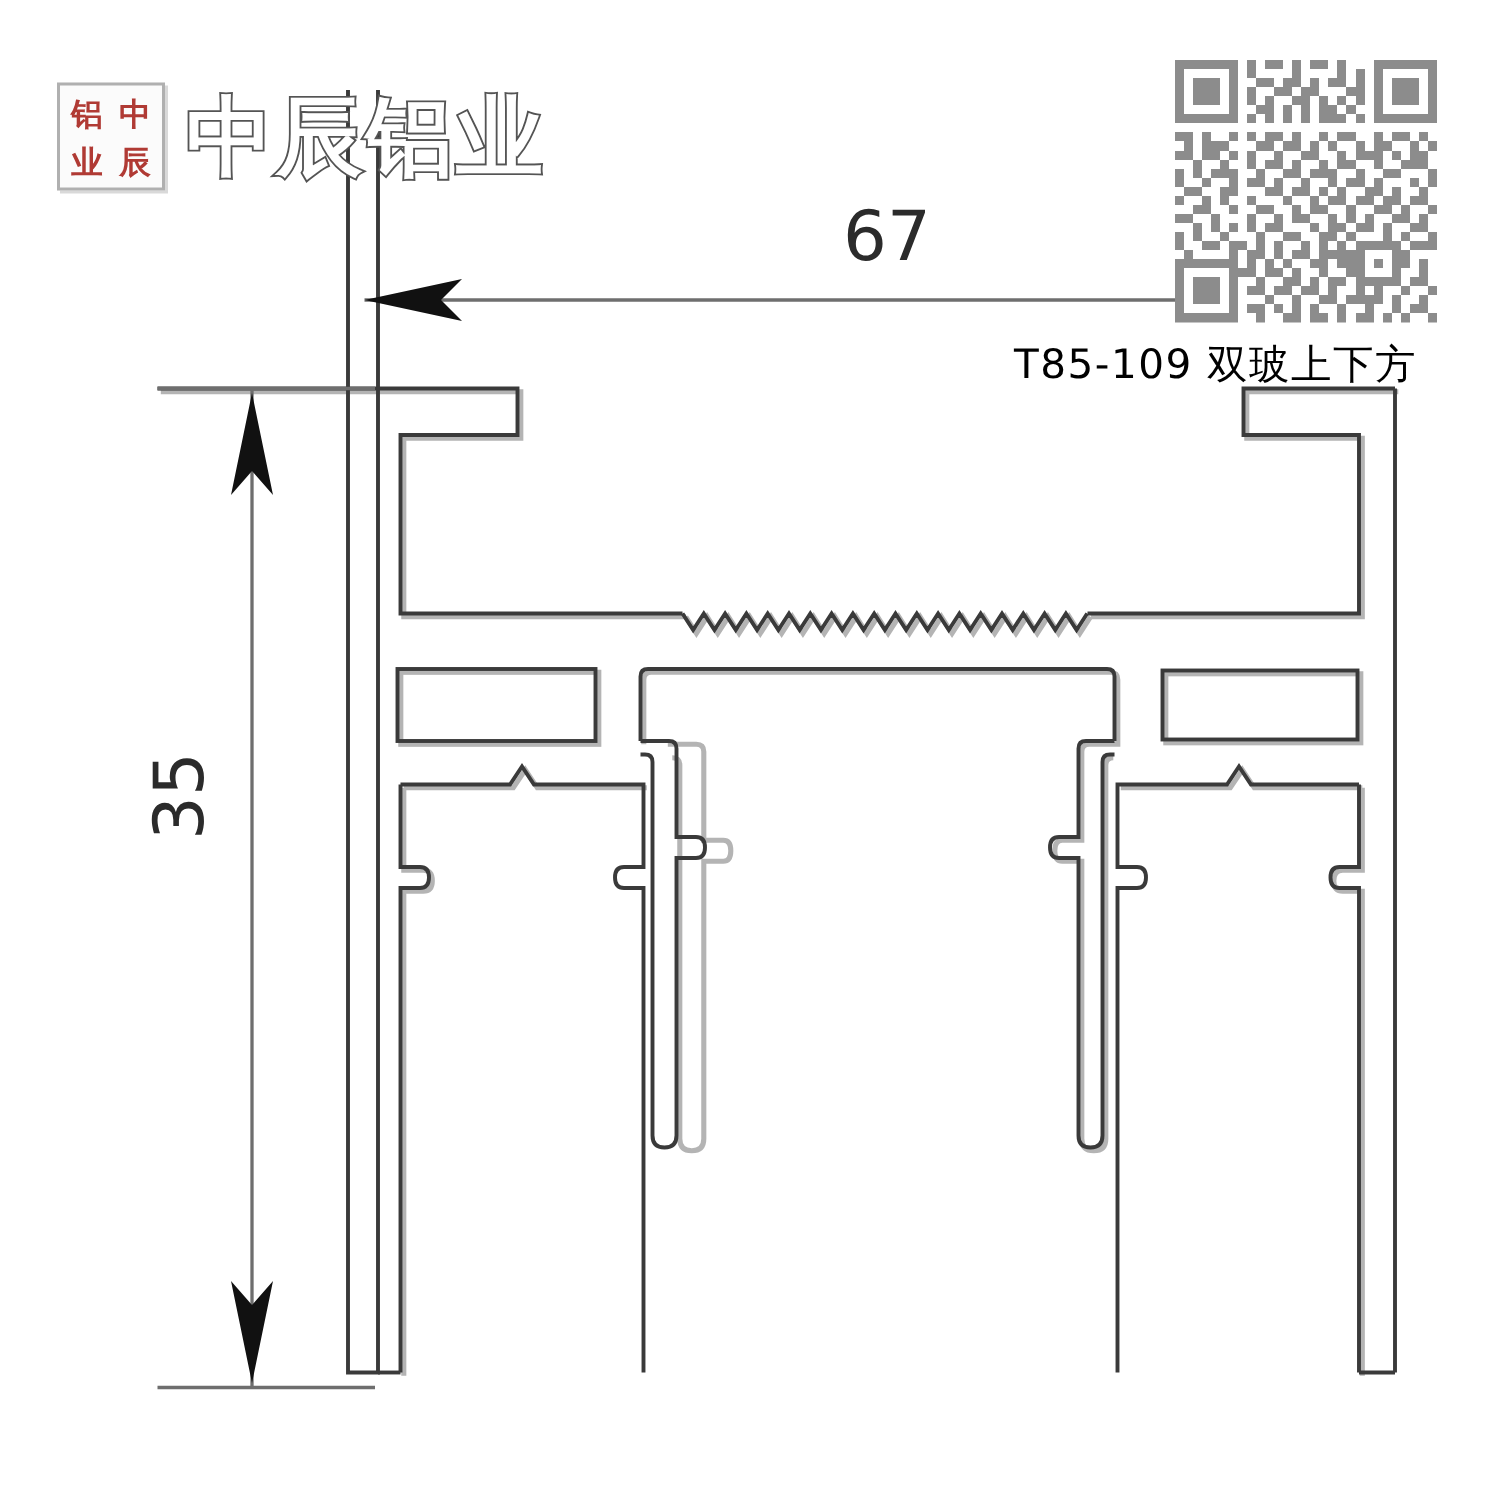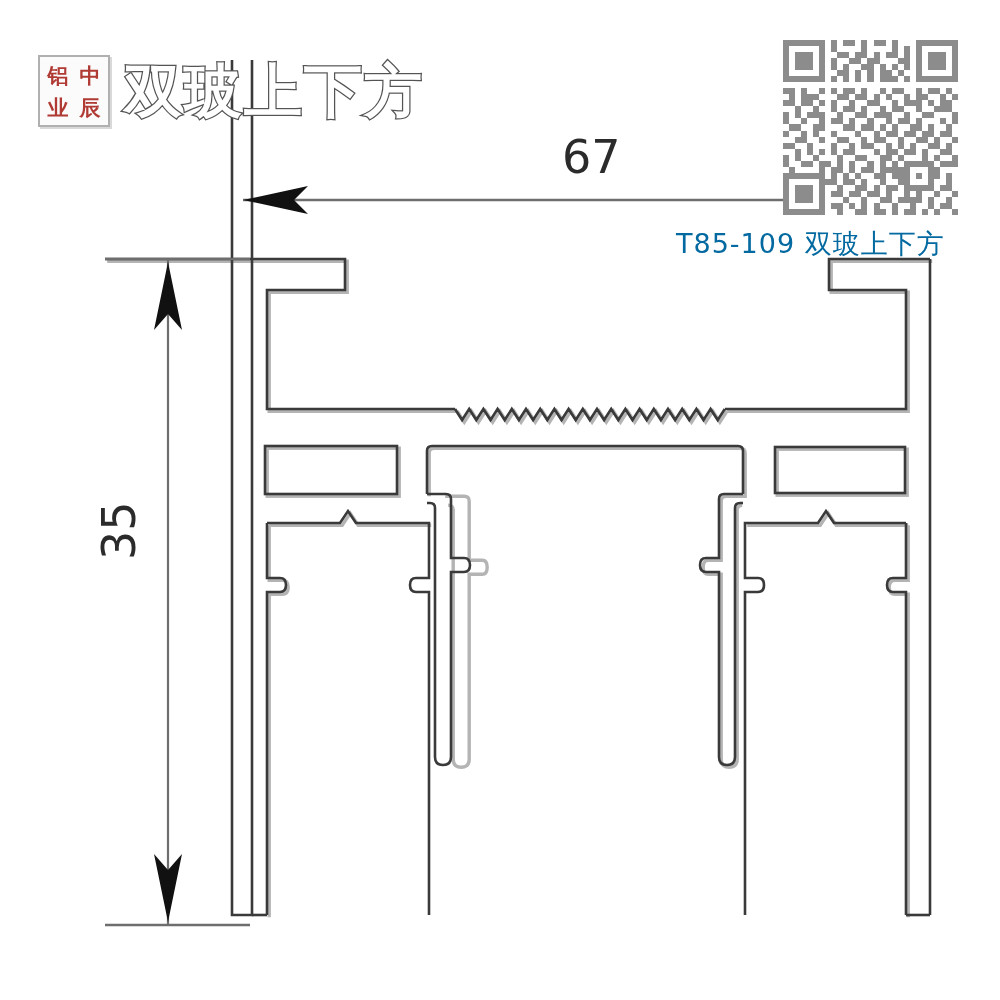--- a/index.html
+++ b/index.html
@@ -93,21 +93,21 @@
     transform: rotate(-90deg);
     transform-origin: left top;
   }
   #partlabel {
     position: absolute;
     left: 676px;
     top: 230px;
     font-family: "DejaVu Sans", "Liberation Sans", sans-serif;
     font-size: 27px;
     letter-spacing: 1px;
-    color: #0369a1;
+    color: #000000;
     white-space: nowrap;
     line-height: 1;
   }
 </style>
 </head>
 <body>
 
 <div id="stage">
 
   <svg class="layer" viewBox="0 0 1000 1000">
@@ -199,21 +199,21 @@
     </g>
   </svg>
 
   <div id="brand">
     <div id="seal">
       <span>铝</span>
       <span>中</span>
       <span>业</span>
       <span>辰</span>
     </div>
-    <div id="brandname">双玻上下方</div>
+    <div id="brandname">中辰铝业</div>
   </div>
 
   <div id="qr">
     <svg viewBox="0 0 29 29" width="175" height="175" shape-rendering="crispEdges">
       <rect width="29" height="29" fill="#ffffff"></rect>
       <g fill="#8c8c8c">
 
         <path d="M0,0h7v7h-7z M1,1v5h5v-5z"></path>
           <rect x="2" y="2" width="3" height="3"></rect>
 

